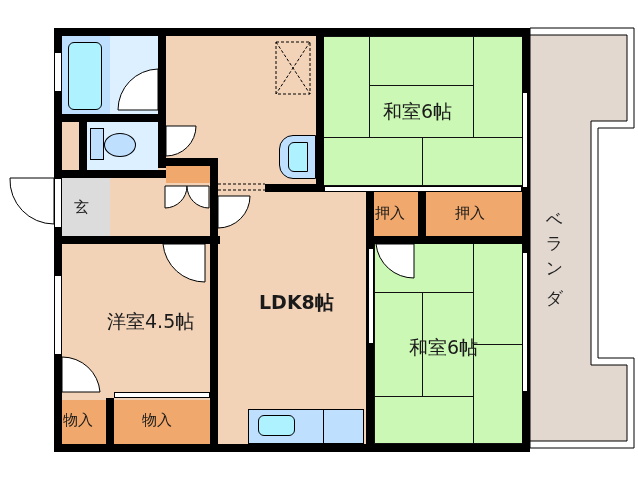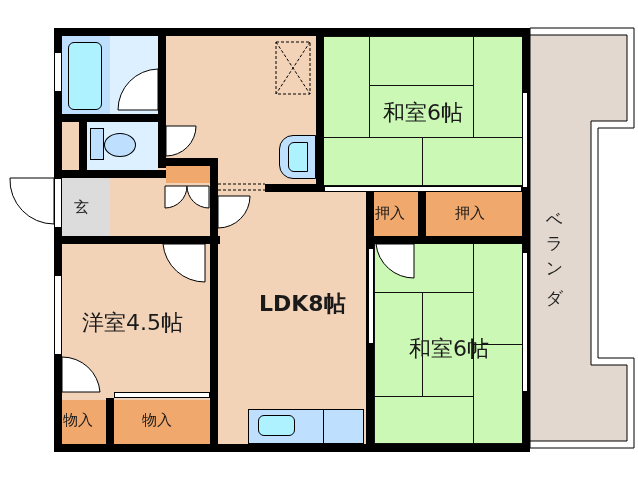--- a/index.html
+++ b/index.html
@@ -1,19 +1,19 @@
 <!DOCTYPE html>
 <html><head>
 <meta charset="utf-8">
 <style>
   html,body{margin:0;padding:0;background:#fff;}
   body{width:638px;height:480px;position:relative;overflow:hidden;font-family:"DejaVu Sans","Liberation Sans",sans-serif;}
   .abs{position:absolute;box-sizing:border-box;}
   .wall{position:absolute;background:#000;}
-  .room-label{position:absolute;color:#1a1a1a;font-size:22px;white-space:nowrap;line-height:1;}
+  .room-label{position:absolute;color:#1a1a1a;font-size:19px;white-space:nowrap;line-height:1;}
   .small-label{position:absolute;color:#1a1a1a;font-size:15px;white-space:nowrap;line-height:1;}
   .tatami{position:absolute;border:1px solid #111;box-sizing:border-box;}
   .win{position:absolute;background:#fff;border:1px solid #000;box-sizing:border-box;}
   svg{position:absolute;overflow:visible;}
 </style>
 </head>
 <body>
 
 <div class="abs" style="left:527px;top:30px;width:0;height:0;"></div>
 <svg width="638" height="480" style="left:0;top:0;">
@@ -125,18 +125,18 @@
 <div class="abs" style="left:104px;top:133px;width:32px;height:24px;background:#bfdfff;border:1px solid #000;border-radius:50%;"></div>
 <div class="abs" style="left:279px;top:135px;width:37px;height:44px;background:#bfdfff;border:1px solid #000;border-radius:14px 0 0 14px;"></div>
 <div class="abs" style="left:288px;top:142px;width:20px;height:30px;background:#aef2ff;border:1px solid #000;border-radius:6px 0 0 6px;"></div>
 <div class="abs" style="left:248px;top:409px;width:116px;height:35px;background:#bfdfff;border:1px solid #000;"></div>
 <div class="abs" style="left:323px;top:409px;width:1px;height:35px;background:#000;"></div>
 <div class="abs" style="left:258px;top:415px;width:37px;height:21px;background:#aef2ff;border:1px solid #000;border-radius:6px;"></div>
 
 <div class="room-label" style="left:383px;top:102px;">和室6帖</div>
 <div class="room-label" style="left:409px;top:338px;">和室6帖</div>
 <div class="room-label" style="left:259px;top:293px;font-weight:bold;">LDK8帖</div>
-<div class="room-label" style="left:82px;top:312px;">洋室4.5帖</div>
+<div class="room-label" style="left:107px;top:312px;">洋室4.5帖</div>
 <div class="small-label" style="left:74px;top:200px;">玄</div>
 <div class="small-label" style="left:375px;top:206px;">押入</div>
 <div class="small-label" style="left:455px;top:206px;">押入</div>
 <div class="small-label" style="left:63px;top:413px;">物入</div>
 <div class="small-label" style="left:142px;top:413px;">物入</div>
 
 </body></html>

